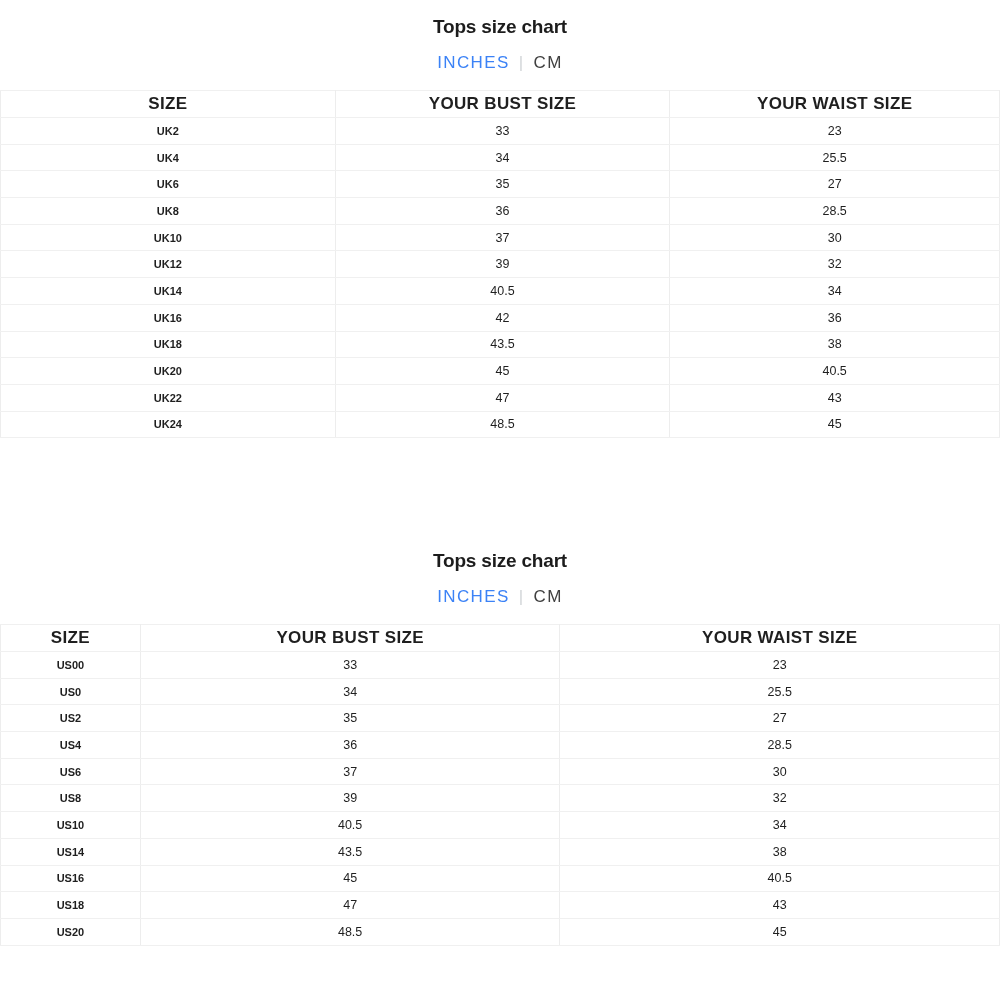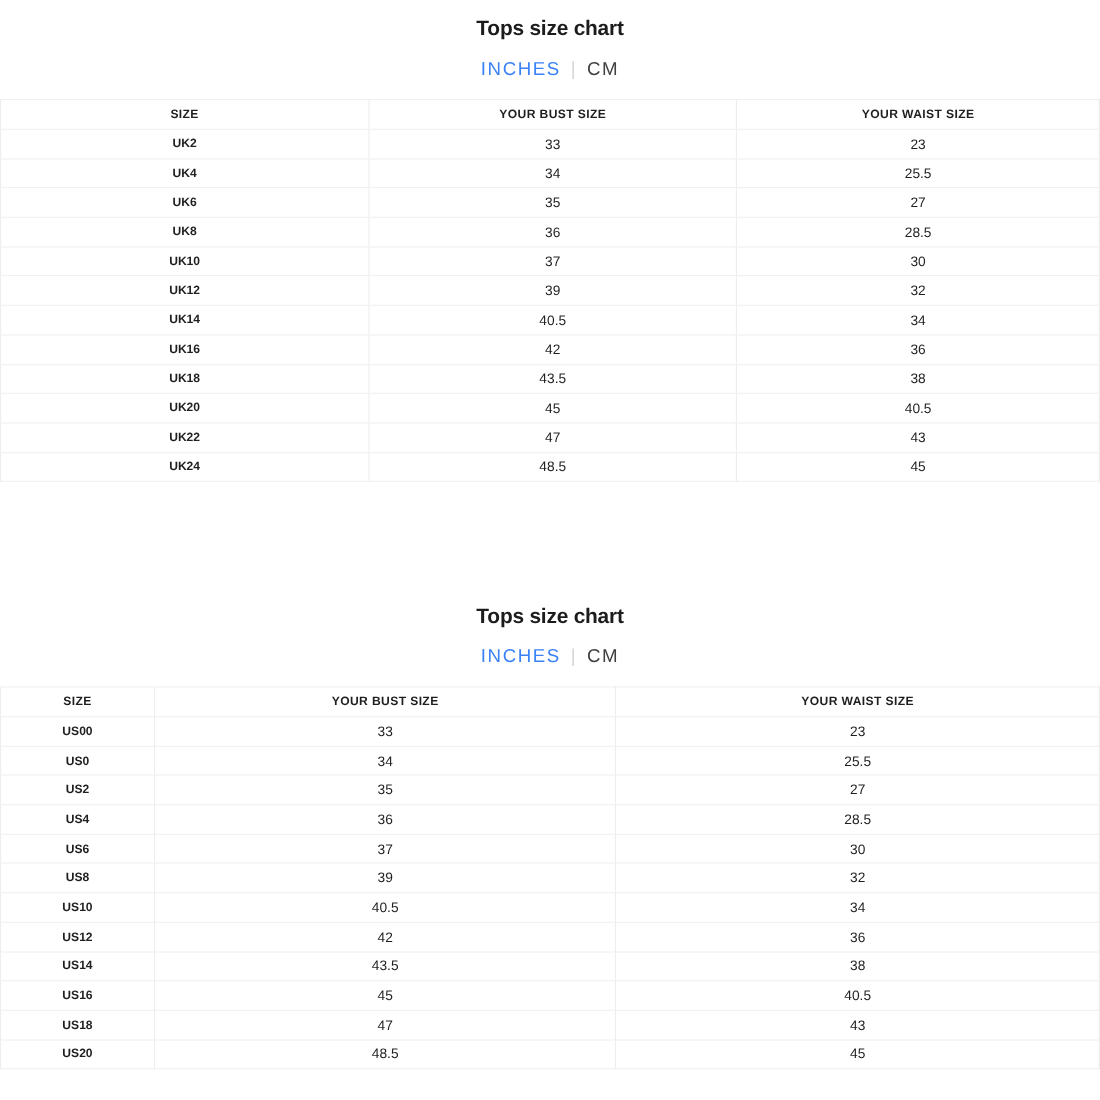--- a/index.html
+++ b/index.html
@@ -69,21 +69,21 @@
     text-align: center;
     vertical-align: middle;
     border: 1px solid #f0f0f0;
     border-left-color: #ededed;
     border-right-color: #ededed;
     color: #1f1f1f;
     background: #ffffff;
   }
 
   table.size-table th {
-    font-size: 11px;
+    font-size: 17px;
     font-weight: 700;
     letter-spacing: 0.35px;
     height: 27px;
     padding: 0;
   }
 
   table.size-table td {
     font-size: 12.5px;
     height: 26.7px;
     padding: 0;
@@ -251,25 +251,20 @@
               <td class="size-cell">US8</td>
               <td>39</td>
               <td>32</td>
             </tr>
           <tr>
               <td class="size-cell">US10</td>
               <td>40.5</td>
               <td>34</td>
             </tr>
           <tr>
-              <td class="size-cell">US12</td>
-              <td>42</td>
-              <td>36</td>
-            </tr>
-          <tr>
               <td class="size-cell">US14</td>
               <td>43.5</td>
               <td>38</td>
             </tr>
           <tr>
               <td class="size-cell">US16</td>
               <td>45</td>
               <td>40.5</td>
             </tr>
           <tr>

